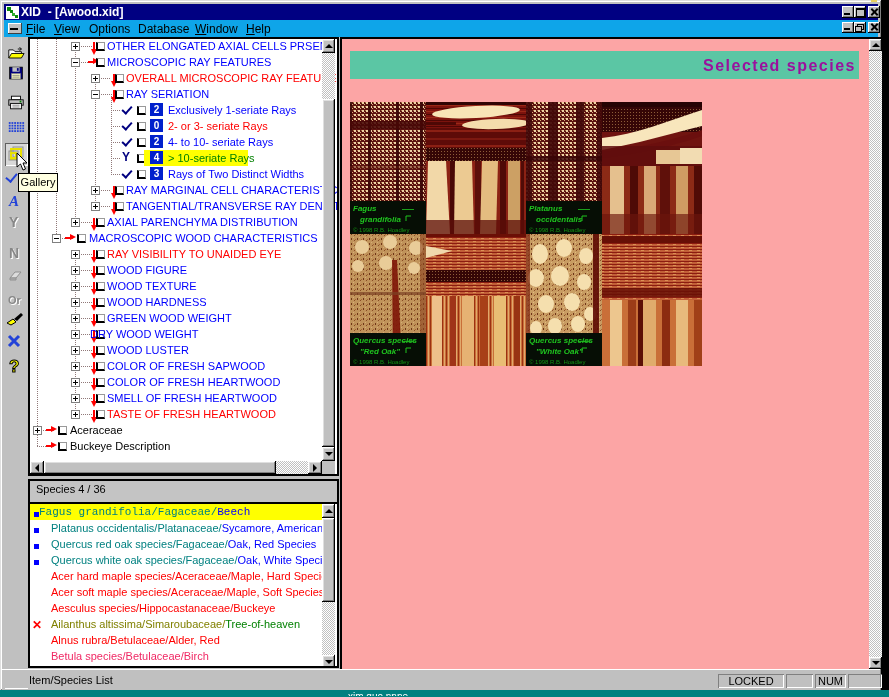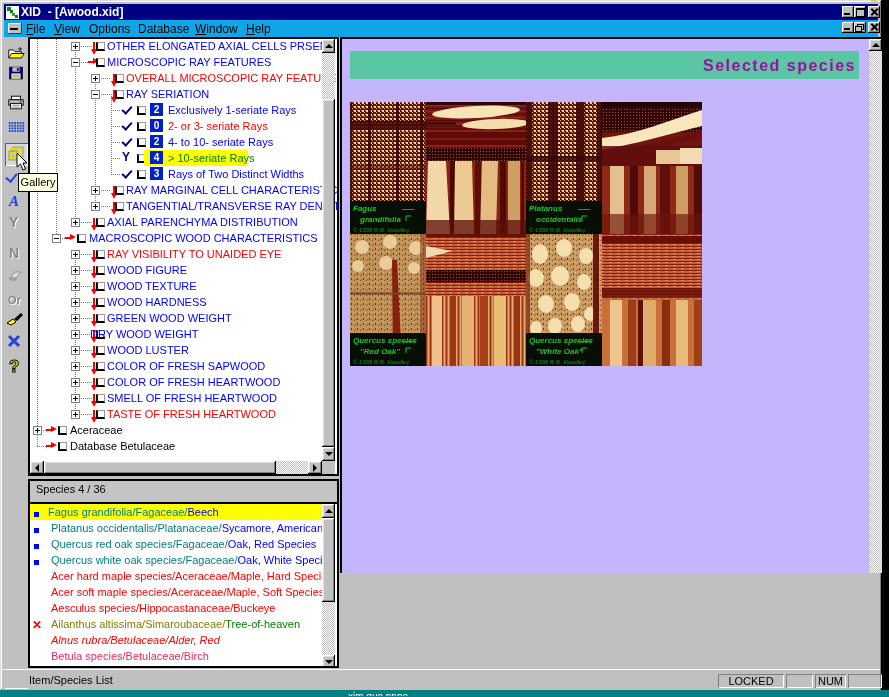--- a/index.html
+++ b/index.html
@@ -11,21 +11,21 @@
 #titlebar{position:absolute;left:4px;top:4px;width:874px;height:16px;background:#000082;}
 #titletext{position:absolute;left:17px;top:1px;color:#fff;font-size:12px;font-weight:bold;white-space:pre;}
 .tbtn{position:absolute;top:2px;width:12px;height:12px;background:#c0c0c0;
  box-shadow:inset -1px -1px 0 #000,inset 1px 1px 0 #fff,inset -2px -2px 0 #808080;}
 #menubar{position:absolute;left:4px;top:20px;width:874px;height:17px;background:#0ea5e9;}
 .menuitem{position:absolute;top:2px;font-size:12px;color:#000;white-space:pre;}
 #client{position:absolute;left:2px;top:37px;width:878px;height:632px;background:#c0c0c0;}
 #toolbar{position:absolute;left:0px;top:0px;width:28px;height:632px;}
 #treepanel{position:absolute;left:26px;top:0px;width:311px;height:439px;background:#fff;border:2px solid #000;box-sizing:border-box;overflow:hidden;}
 #speciespanel{position:absolute;left:26px;top:442px;width:311px;height:189px;background:#fff;border:2px solid #000;box-sizing:border-box;overflow:hidden;}
-#rightpanel{position:absolute;left:338px;top:0px;width:542px;height:536px;background:#c4b5fd;border-left:2px solid #000;border-top:2px solid #000;box-sizing:border-box;overflow:hidden;}
+#rightpanel{position:absolute;left:338px;top:0px;width:542px;height:632px;background:#fca5a5;border-left:2px solid #000;border-top:2px solid #000;box-sizing:border-box;overflow:hidden;}
 #statusbar{position:absolute;left:2px;top:669px;width:878px;height:20px;background:#c0c0c0;border-top:1px solid #fff;}
 .statbox{position:absolute;top:4px;height:14px;box-shadow:inset 1px 1px 0 #808080,inset -1px -1px 0 #fff;font-size:11px;color:#000;}
 
 .sb{position:absolute;background:#c0c0c0;}
 .sbtrack{background-image:conic-gradient(#fff 25%,#c0c0c0 0 50%,#fff 0 75%,#c0c0c0 0);background-size:2px 2px;}
 .sbbtn{position:absolute;background:#c0c0c0;box-shadow:inset -1px -1px 0 #000,inset 1px 1px 0 #fff,inset -2px -2px 0 #808080,inset 2px 2px 0 #dfdfdf;}
 .sbthumb{position:absolute;background:#c0c0c0;box-shadow:inset -1px -1px 0 #000,inset 1px 1px 0 #fff,inset -2px -2px 0 #808080,inset 2px 2px 0 #dfdfdf;}
 .arr{position:absolute;width:0;height:0;}
 
 .trow{position:absolute;height:16px;font-size:11px;white-space:pre;}
@@ -319,53 +319,53 @@
       <div class="hdot" style="left:7px;top:391px;width:17px"></div>
       <div class="pm plus" style="left:3px;top:387px"></div>
       <div style="position:absolute;left:16px;top:390px;width:7px;height:2px;background:#ff0000"></div>
       <div class="rright" style="left:21px;top:387px"></div>
       <div class="ibox" style="left:28px;top:387px"></div>
       <div class="trow" style="left:40px;top:383px;line-height:16px;color:#000000">Aceraceae</div>
       <div class="hdot" style="left:7px;top:407px;width:17px"></div>
       <div style="position:absolute;left:16px;top:406px;width:7px;height:2px;background:#ff0000"></div>
       <div class="rright" style="left:21px;top:403px"></div>
       <div class="ibox" style="left:28px;top:403px"></div>
-      <div class="trow" style="left:40px;top:399px;line-height:16px;color:#000000">Database Betulaceae</div>
+      <div class="trow" style="left:40px;top:399px;line-height:16px;color:#000000">Buckeye Description</div>
       <div class="sb sbtrack" style="left:292px;top:0px;width:13px;height:422px"></div>
       <div class="sbbtn" style="left:292px;top:0px;width:13px;height:14px"></div>
       <div class="arr" style="left:295px;top:5px;border-left:4px solid transparent;border-right:4px solid transparent;border-bottom:4px solid #000"></div>
       <div class="sbthumb" style="left:292px;top:60px;width:13px;height:348px"></div>
       <div class="sbbtn" style="left:292px;top:408px;width:13px;height:14px"></div>
       <div class="arr" style="left:295px;top:413px;border-left:4px solid transparent;border-right:4px solid transparent;border-top:4px solid #000"></div>
       <div class="sb sbtrack" style="left:0px;top:422px;width:292px;height:13px"></div>
       <div class="sbbtn" style="left:0px;top:422px;width:14px;height:13px"></div>
       <div class="arr" style="left:5px;top:425px;border-top:4px solid transparent;border-bottom:4px solid transparent;border-right:4px solid #000"></div>
       <div class="sbthumb" style="left:14px;top:422px;width:232px;height:13px"></div>
       <div class="sbbtn" style="left:278px;top:422px;width:14px;height:13px"></div>
       <div class="arr" style="left:283px;top:425px;border-top:4px solid transparent;border-bottom:4px solid transparent;border-left:4px solid #000"></div>
       <div style="position:absolute;left:292px;top:422px;width:13px;height:13px;background:#c0c0c0"></div>
       </div>
       <div id="speciespanel">
       <div style="position:absolute;left:0;top:0;width:307px;height:23px;background:#c4c4c4;border-bottom:2px solid #000;box-sizing:border-box;"></div>
       <div style="position:absolute;left:6px;top:2px;font-size:11px;color:#000;">Species 4 / 36</div>
       <div style="position:absolute;left:0px;top:23px;width:292px;height:16px;background:#ffff00"></div>
       <div style="position:absolute;left:4px;top:31px;width:5px;height:5px;background:#0000ff"></div>
-      <div class="srow" style="left:18px;top:23px;line-height:16px;"><span class="teal">Fagus grandifolia/Fagaceae/</span><span class="blue2">Beech</span></div>
+      <div class="srow" style="left:9px;top:23px;line-height:16px;font-family:Liberation Mono, monospace;"><span class="teal">Fagus grandifolia/Fagaceae/</span><span class="blue2">Beech</span></div>
       <div style="position:absolute;left:4px;top:47px;width:5px;height:5px;background:#0000ff"></div>
       <div class="srow" style="left:21px;top:39px;line-height:16px;"><span class="teal">Platanus occidentalis/Platanaceae/</span><span class="blue2">Sycamore, American</span></div>
       <div style="position:absolute;left:4px;top:63px;width:5px;height:5px;background:#0000ff"></div>
       <div class="srow" style="left:21px;top:55px;line-height:16px;"><span class="teal">Quercus red oak species/Fagaceae/</span><span class="blue2">Oak, Red Species</span></div>
       <div style="position:absolute;left:4px;top:79px;width:5px;height:5px;background:#0000ff"></div>
       <div class="srow" style="left:21px;top:71px;line-height:16px;"><span class="teal">Quercus white oak species/Fagaceae/</span><span class="blue2">Oak, White Species</span></div>
       <div class="srow" style="left:21px;top:87px;line-height:16px;"><span class="red">Acer hard maple species/Aceraceae/Maple, Hard Species</span></div>
       <div class="srow" style="left:21px;top:103px;line-height:16px;"><span class="red">Acer soft maple species/Aceraceae/Maple, Soft Species</span></div>
       <div class="srow" style="left:21px;top:119px;line-height:16px;"><span class="red">Aesculus species/Hippocastanaceae/Buckeye</span></div>
       <div style="position:absolute;left:2px;top:137px;font-size:12px;font-weight:bold;color:#ff0000;">✕</div>
       <div class="srow" style="left:21px;top:135px;line-height:16px;"><span class="olive">Ailanthus altissima/Simaroubaceae/</span><span class="green">Tree-of-heaven</span></div>
-      <div class="srow" style="left:21px;top:151px;line-height:16px;font-style:italic;"><span class="red">Alnus rubra/Betulaceae/Alder, Red</span></div>
+      <div class="srow" style="left:21px;top:151px;line-height:16px;"><span class="red">Alnus rubra/Betulaceae/Alder, Red</span></div>
       <div class="srow" style="left:21px;top:167px;line-height:16px;"><span class="pink">Betula species/Betulaceae/Birch</span></div>
       <div class="srow" style="left:21px;top:183px;line-height:16px;"><span class="pink">Carpinus caroliniana/Betulaceae/Hornbeam, American</span></div>
       <div class="sb sbtrack" style="left:292px;top:23px;width:13px;height:165px"></div>
       <div class="sbbtn" style="left:292px;top:23px;width:13px;height:14px"></div>
       <div class="arr" style="left:295px;top:28px;border-left:4px solid transparent;border-right:4px solid transparent;border-bottom:4px solid #000"></div>
       <div class="sbthumb" style="left:292px;top:37px;width:13px;height:84px"></div>
       <div class="sbbtn" style="left:292px;top:174px;width:13px;height:14px"></div>
       <div class="arr" style="left:295px;top:179px;border-left:4px solid transparent;border-right:4px solid transparent;border-top:4px solid #000"></div>
       </div>
       <div id="rightpanel">

